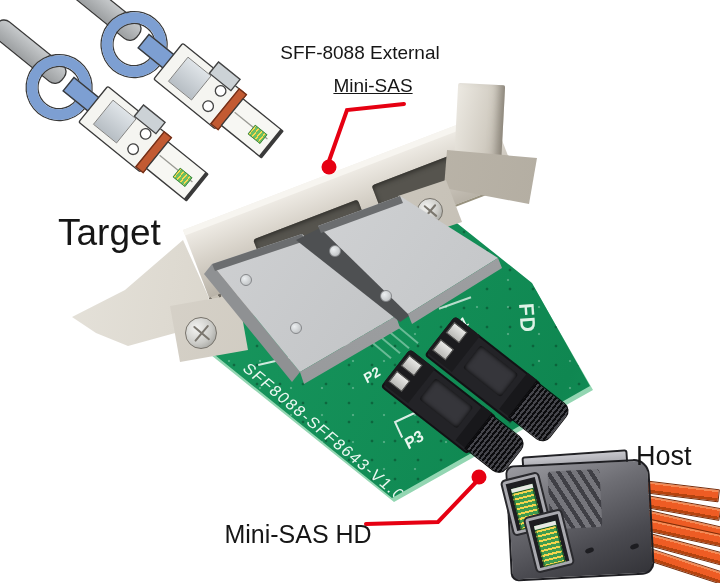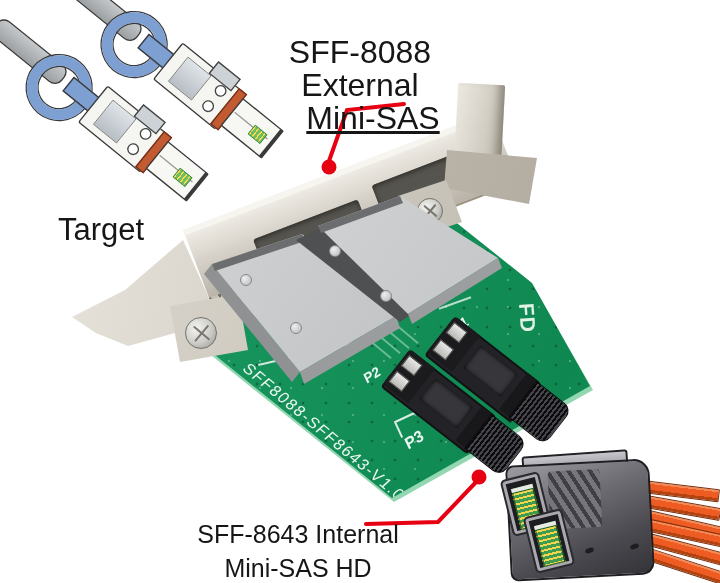--- a/index.html
+++ b/index.html
@@ -3,23 +3,23 @@
 <meta charset="utf-8">
 <style>
   html,body{margin:0;padding:0;background:#fff;}
   .scene{position:relative;width:720px;height:583px;background:#fff;overflow:hidden;
          font-family:"Liberation Sans","DejaVu Sans",sans-serif;}
   .abs{position:absolute;}
   .full{position:absolute;left:0;top:0;width:720px;height:583px;}
 
   
   .lbl{position:absolute;color:#161616;}
-  .top-label{left:235px;top:36px;width:250px;font-size:32px;line-height:33px;text-align:center;}
+  .top-label{left:235px;top:36px;width:250px;font-size:19px;line-height:33px;text-align:center;}
   .top-label .l2{padding-left:26px;text-decoration:underline;}
-  .target-label{left:58px;top:212px;font-size:31px;}
+  .target-label{left:58px;top:212px;font-size:37px;}
   .host-label{left:636px;top:441px;font-size:27px;}
   .bottom-label{left:178px;top:517px;width:240px;font-size:25px;line-height:34px;text-align:center;}
 
   
   .pcb-edge{clip-path:polygon(174px 326px,400px 190px,450px 220px,534px 287px,593px 390px,394px 502px,206px 351px);
     background:#93d6b2;}
   .pcb{clip-path:polygon(172px 322px,398px 186px,448px 216px,532px 283px,590px 386px,392px 498px,205px 347px);
     background:
       radial-gradient(circle 1.6px at 4px 4px, rgba(5,55,32,.45) 1.2px, transparent 1.7px),
       radial-gradient(circle 1.5px at 12px 10px, rgba(255,255,255,.25) 1.1px, transparent 1.6px),
@@ -283,18 +283,18 @@
     <circle cx="329" cy="167" r="7.5" fill="#e60012"></circle>
     <path d="M366,524 L438,522 L478,480" fill="none" stroke="#e60012" stroke-width="4" stroke-linecap="round"></path>
     <circle cx="479" cy="477" r="7.5" fill="#e60012"></circle>
   </svg>
 
   <div class="lbl top-label">
     <div>SFF-8088 External</div>
     <div class="l2">Mini-SAS</div>
   </div>
   <div class="lbl target-label">Target</div>
+  <div class="lbl host-label">Host</div>
   <div class="lbl bottom-label">
-    <div>SFF-8643 Internal</div>
     <div>Mini-SAS HD</div>
   </div>
 
 </div>
 
 </body></html>

